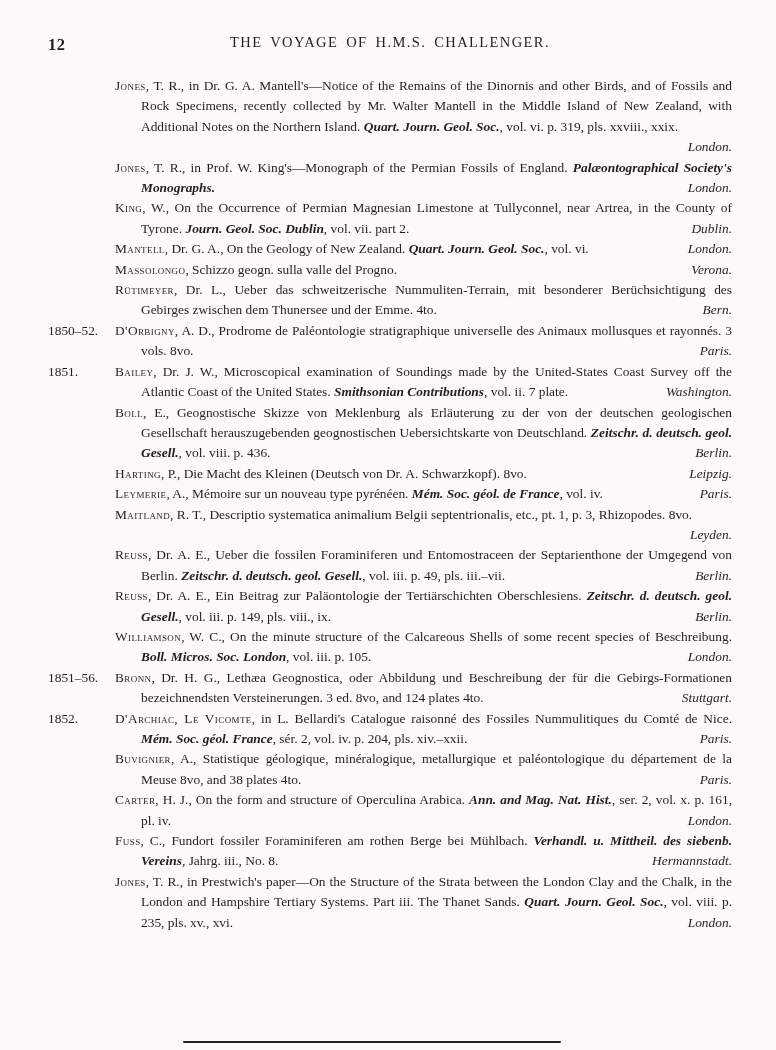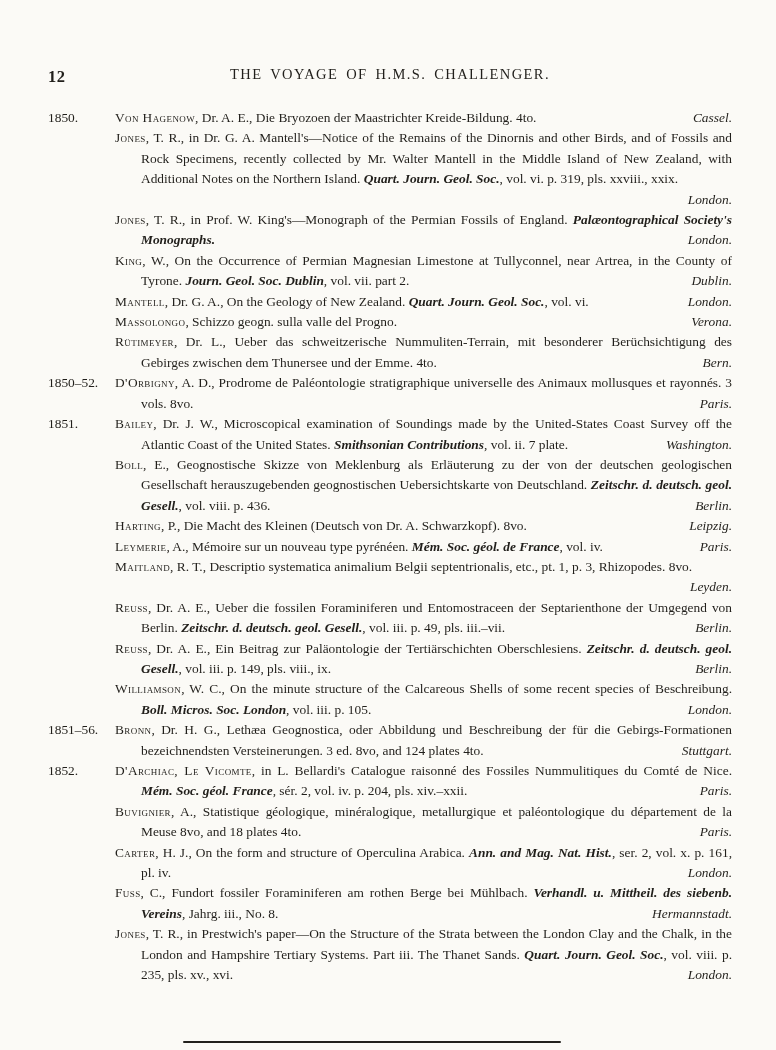--- a/index.html
+++ b/index.html
@@ -15,21 +15,20 @@
     position: relative;
     box-sizing: border-box;
     width: 776px;
     height: 1050px;
     padding: 34px 44px 0 48px;
   }
   .page-header {
     position: relative;
     height: 26px;
     margin-bottom: 16px;
-    margin-top: 32px;
   }
   .page-number {
     position: absolute;
     left: 0;
     top: 1px;
     font-weight: bold;
     font-size: 16.5px;
     letter-spacing: 0.5px;
   }
   .page-title {
@@ -78,24 +77,20 @@
 </head>
 <body>
 
 <div class="page">
   <header class="page-header">
     <span class="page-number">12</span>
     <h1 class="page-title">THE VOYAGE OF H.M.S. CHALLENGER.</h1>
   </header>
 
   <main class="bibliography">
-  <div class="entry">
-    <span class="entry-year">1850.</span>
-    <p class="entry-text"><span class="sc">Von Hagenow</span><span>, Dr. A. E., Die Bryozoen der Maastrichter Kreide-Bildung. 4to.</span><span class="place">Cassel.</span></p>
-  </div>
 
   <div class="entry">
     <span class="entry-year"></span>
     <p class="entry-text"><span class="sc">Jones</span><span>, T. R., in Dr. G. A. Mantell's—Notice of the Remains of the Dinornis and other Birds, and of Fossils and Rock Specimens, recently collected by Mr. Walter Mantell in the Middle Island of New Zealand, with Additional Notes on the Northern Island. </span><span class="i">Quart. Journ. Geol. Soc.</span><span>, vol. vi. p. 319, pls. xxviii., xxix.</span><span class="place">London.</span></p>
   </div>
 
   <div class="entry">
     <span class="entry-year"></span>
     <p class="entry-text"><span class="sc">Jones</span><span>, T. R., in Prof. W. King's—Monograph of the Permian Fossils of England. </span><span class="i">Palæontographical Society's Monographs.</span><span class="place">London.</span></p>
   </div>
@@ -172,21 +167,21 @@
     <p class="entry-text"><span class="sc">Bronn</span><span>, Dr. H. G., Lethæa Geognostica, oder Abbildung und Beschreibung der für die Gebirgs-Formationen bezeichnendsten Versteinerungen. 3 ed. 8vo, and 124 plates 4to.</span><span class="place">Stuttgart.</span></p>
   </div>
 
   <div class="entry">
     <span class="entry-year">1852.</span>
     <p class="entry-text"><span class="sc">D'Archiac, Le Vicomte</span><span>, in L. Bellardi's Catalogue raisonné des Fossiles Nummulitiques du Comté de Nice. </span><span class="i">Mém. Soc. géol. France</span><span>, sér. 2, vol. iv. p. 204, pls. xiv.–xxii.</span><span class="place">Paris.</span></p>
   </div>
 
   <div class="entry">
     <span class="entry-year"></span>
-    <p class="entry-text"><span class="sc">Buvignier</span><span>, A., Statistique géologique, minéralogique, metallurgique et paléontologique du département de la Meuse 8vo, and 18 plates 4to.</span><span class="place">Paris.</span></p>
+    <p class="entry-text"><span class="sc">Buvignier</span><span>, A., Statistique géologique, minéralogique, metallurgique et paléontologique du département de la Meuse 8vo, and 38 plates 4to.</span><span class="place">Paris.</span></p>
   </div>
 
   <div class="entry">
     <span class="entry-year"></span>
     <p class="entry-text"><span class="sc">Carter</span><span>, H. J., On the form and structure of Operculina Arabica. </span><span class="i">Ann. and Mag. Nat. Hist.</span><span>, ser. 2, vol. x. p. 161, pl. iv.</span><span class="place">London.</span></p>
   </div>
 
   <div class="entry">
     <span class="entry-year"></span>
     <p class="entry-text"><span class="sc">Fuss</span><span>, C., Fundort fossiler Foraminiferen am rothen Berge bei Mühlbach. </span><span class="i">Verhandl. u. Mittheil. des siebenb. Vereins</span><span>, Jahrg. iii., No. 8.</span><span class="place">Hermannstadt.</span></p>

